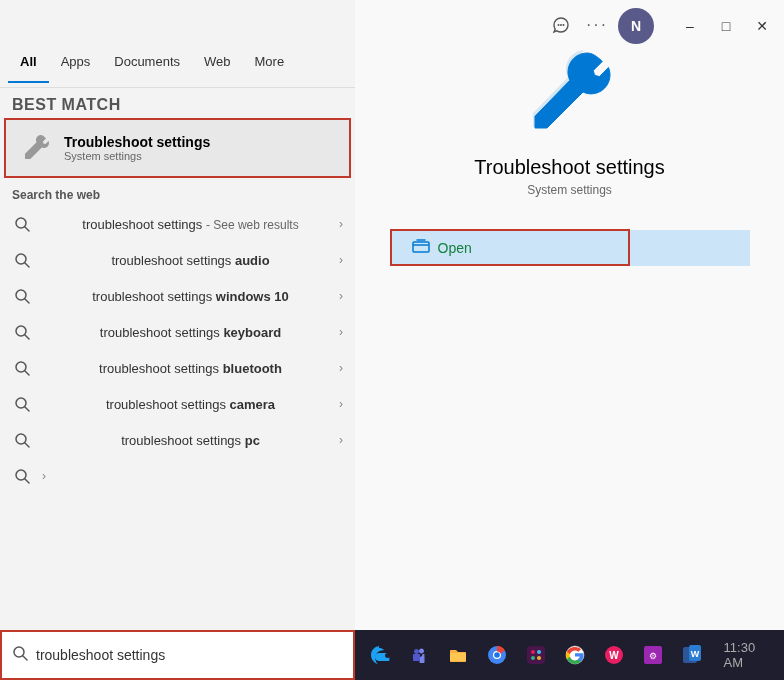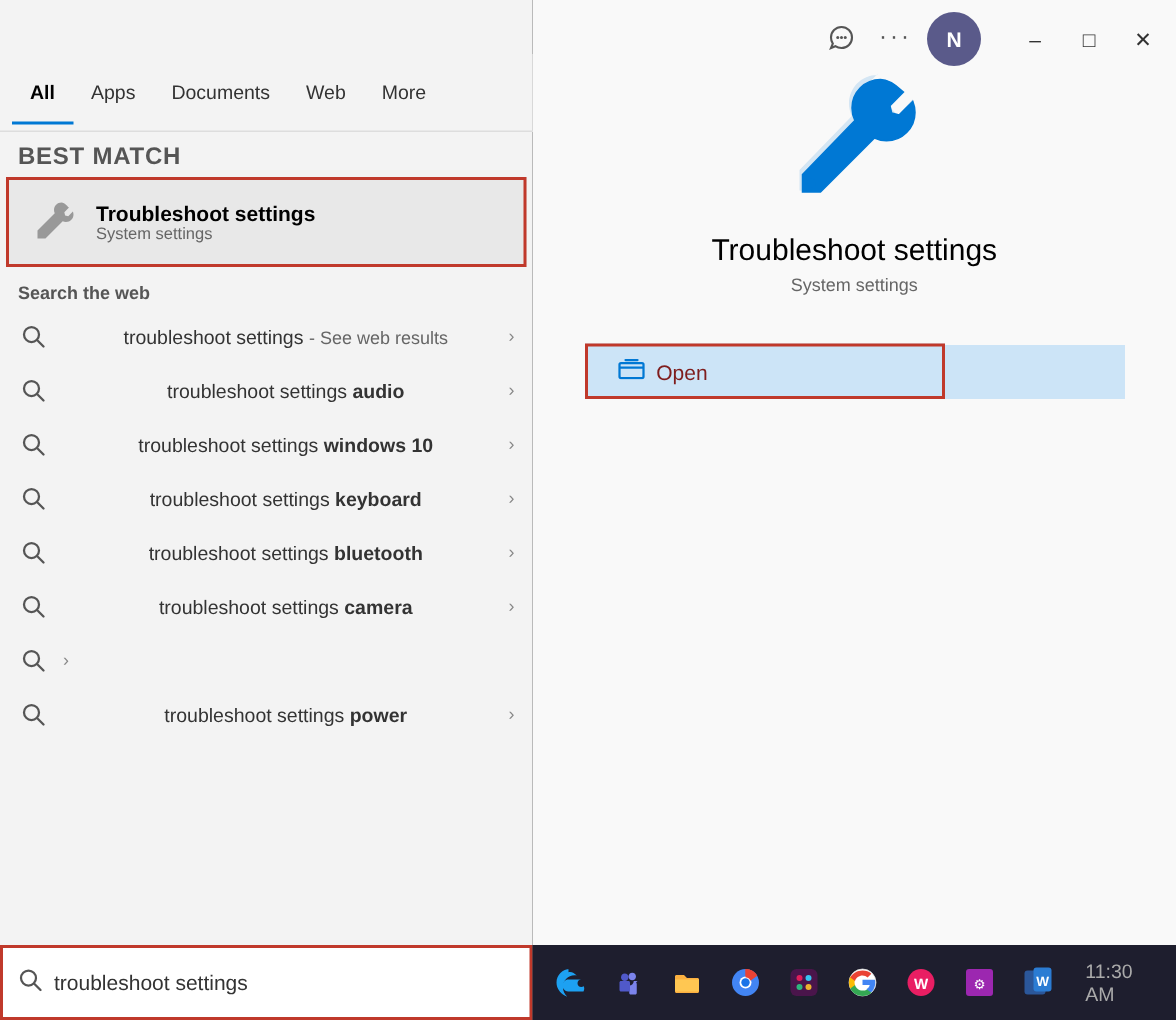--- a/index.html
+++ b/index.html
@@ -171,21 +171,21 @@
       width: 360px;
     }
     .open-button {
       display: flex;
       align-items: center;
       padding: 8px 20px;
       background: #cce4f7;
       border: 2px solid #c0392b;
       cursor: pointer;
       font-size: 14px;
-      color: #7f1d1d;
+      color: #15803d;
       width: 240px;
     }
     .open-button-icon {
       margin-right: 8px;
       color: #0078d4;
     }
     .open-button-extra {
       width: 120px;
       height: 36px;
       background: #cce4f7;
@@ -401,32 +401,32 @@
       <div class="chevron-right">›</div>
     </div>
 
     <div class="web-result-item">
       <div class="search-icon-small">
         <svg width="16" height="16" viewBox="0 0 16 16" fill="none">
           <circle cx="7" cy="7" r="5" stroke="#555" stroke-width="1.5"></circle>
           <line x1="11" y1="11" x2="15" y2="15" stroke="#555" stroke-width="1.5" stroke-linecap="round"></line>
         </svg>
       </div>
-      <div class="chevron-right">›</div>
-    </div>
-
-    <div class="web-result-item">
-      <div class="search-icon-small">
-        <svg width="16" height="16" viewBox="0 0 16 16" fill="none">
-          <circle cx="7" cy="7" r="5" stroke="#555" stroke-width="1.5"></circle>
-          <line x1="11" y1="11" x2="15" y2="15" stroke="#555" stroke-width="1.5" stroke-linecap="round"></line>
-        </svg>
-      </div>
-      <div class="web-result-text">
-        troubleshoot settings <strong>power</strong>
+      <div class="web-result-text">
+        troubleshoot settings <strong>pc</strong>
+      </div>
+      <div class="chevron-right">›</div>
+    </div>
+
+    <div class="web-result-item">
+      <div class="search-icon-small">
+        <svg width="16" height="16" viewBox="0 0 16 16" fill="none">
+          <circle cx="7" cy="7" r="5" stroke="#555" stroke-width="1.5"></circle>
+          <line x1="11" y1="11" x2="15" y2="15" stroke="#555" stroke-width="1.5" stroke-linecap="round"></line>
+        </svg>
       </div>
       <div class="chevron-right">›</div>
     </div>
 
   </div>
 </div>
 
 <div class="right-panel">
   <div class="detail-icon">
     <svg width="90" height="90" viewBox="0 0 90 90" fill="none" xmlns="http://www.w3.org/2000/svg">

